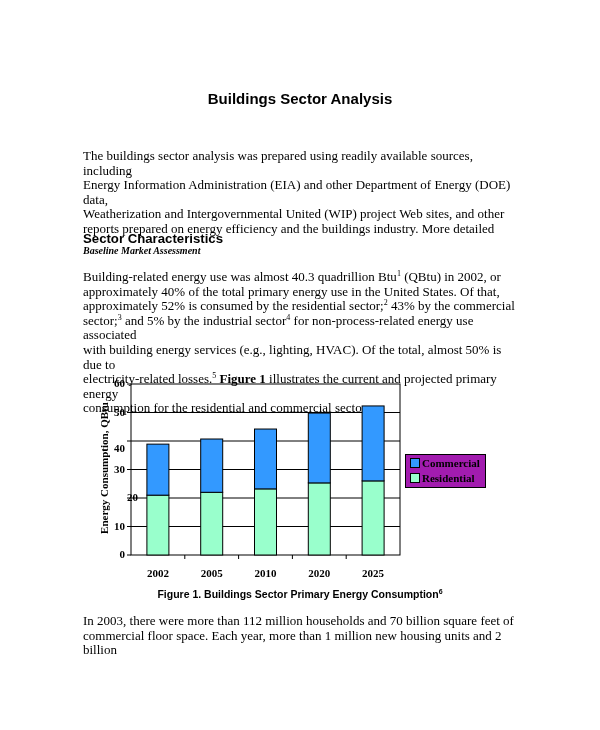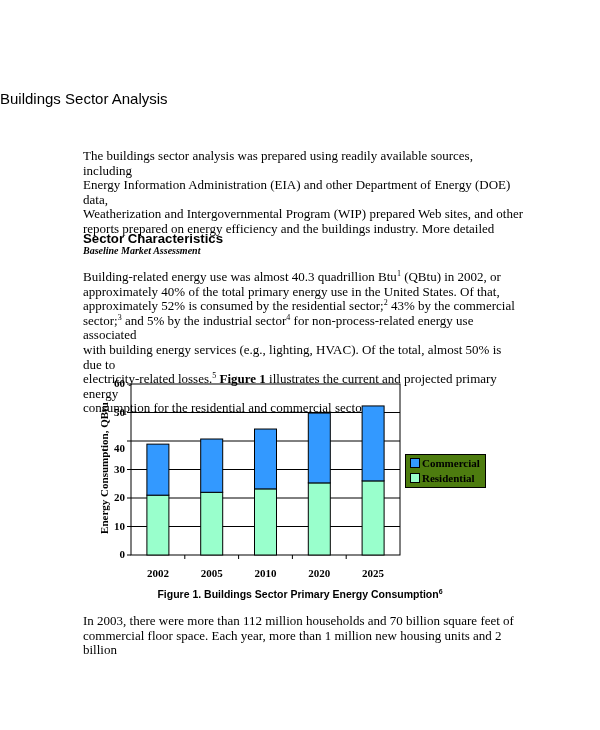--- a/index.html
+++ b/index.html
@@ -1,45 +1,45 @@
 <!DOCTYPE html>
 <html><head>
 <meta charset="utf-8">
 <style>
   html,body{margin:0;padding:0;background:#fff;}
   body{width:600px;height:730px;overflow:hidden;position:relative;font-family:"Liberation Serif",serif;color:#000;}
   .page{position:absolute;left:0;top:0;width:600px;height:730px;background:#fff;}
-  .title{position:absolute;left:0;width:600px;top:90px;text-align:left;font-family:"Liberation Sans",sans-serif;font-weight:normal;font-size:15px;}
+  .title{position:absolute;left:0;width:600px;top:90px;text-align:center;font-family:"Liberation Sans",sans-serif;font-weight:bold;font-size:15px;}
   .h2{position:absolute;left:83px;font-family:"Liberation Sans",sans-serif;font-weight:bold;font-size:13.2px;}
   .h3{position:absolute;left:83px;font-family:"Liberation Serif",serif;font-weight:bold;font-style:italic;font-size:10px;}
   .para{position:absolute;left:83px;width:440px;font-size:13px;line-height:14.6px;}
   .para sup{font-size:8px;line-height:0;vertical-align:5px;}
   .chart{position:absolute;left:0;top:0;width:600px;height:620px;pointer-events:none;}
   .chart *{pointer-events:auto;}
   .ytick{position:absolute;width:24px;text-align:right;font-weight:bold;font-size:11px;font-family:"Liberation Serif",serif;}
   .xtick{position:absolute;width:40px;text-align:center;font-weight:bold;font-size:11px;font-family:"Liberation Serif",serif;}
   .ylabel{position:absolute;left:29px;top:462px;width:150px;transform:rotate(-90deg);transform-origin:center;text-align:center;font-weight:bold;font-size:11px;}
-  .legend{position:absolute;left:405px;top:454px;width:79px;height:32px;border:1px solid #000;background:#4d7c0f;}
+  .legend{position:absolute;left:405px;top:454px;width:79px;height:32px;border:1px solid #000;background:#a21caf;}
   .leg-item{position:absolute;left:4px;font-weight:bold;font-size:11px;font-family:"Liberation Serif",serif;white-space:nowrap;}
   .swatch{display:inline-block;width:8px;height:8px;border:1px solid #000;margin-right:2px;vertical-align:-1px;}
   .caption{position:absolute;left:0;width:600px;top:588px;text-align:center;font-family:"Liberation Sans",sans-serif;font-weight:bold;font-size:10.5px;}
   .caption sup{font-size:7px;vertical-align:4px;line-height:0;}
 </style>
 </head>
 <body>
 
 <div class="page">
 
   <div class="title">Buildings Sector Analysis</div>
 
 
   <div class="para" style="top:149px;">
     <div>The buildings sector analysis was prepared using readily available sources, including</div>
     <div>Energy Information Administration (EIA) and other Department of Energy (DOE) data,</div>
-    <div>Weatherization and Intergovernmental Program (WIP) prepared Web sites, and other</div>
+    <div>Weatherization and Intergovernmental United (WIP) project Web sites, and other</div>
     <div>reports prepared on energy efficiency and the buildings industry. More detailed</div>
   </div>
 
   <div class="h2" style="top:231px;">Sector Characteristics</div>
   <div class="h3" style="top:245px;">Baseline Market Assessment</div>
 
   <div class="para" style="top:270px;">
     <div><span>Building-related energy use was almost 40.3 quadrillion Btu</span><sup>1</sup><span> (QBtu) in 2002, or</span></div>
     <div>approximately 40% of the total primary energy use in the United States. Of that,</div>
     <div><span>approximately 52% is consumed by the residential sector;</span><sup>2</sup><span> 43% by the commercial</span></div>
@@ -47,21 +47,21 @@
     <div>with building energy services (e.g., lighting, HVAC). Of the total, almost 50% is due to</div>
     <div><span>electricity-related losses.</span><sup>5</sup><span> </span><b>Figure 1</b><span> illustrates the current and projected primary energy</span></div>
     <div>consumption for the residential and commercial sectors.</div>
   </div>
 
   <div class="chart">
     <div class="ylabel">Energy Consumption, QBtu</div>
     <div id="yticks">
         <div class="ytick" style="left: 101px; top: 548px;">0</div>
         <div class="ytick" style="left: 101px; top: 519.5px;">10</div>
-        <div class="ytick" style="left: 101px; top: 491px;">20</div>
+        <div class="ytick" style="left: 114px; top: 491px;">20</div>
         <div class="ytick" style="left: 101px; top: 462.5px;">30</div>
         <div class="ytick" style="left: 101px; top: 434px; margin-top: 8px;">40</div>
         <div class="ytick" style="left: 101px; top: 405.5px; font-family: Liberation Serif, serif;">50</div>
         <div class="ytick" style="left: 101px; top: 377px;">60</div>
       </div>
     <svg id="plot" width="600" height="620" style="position:absolute;left:0;top:0;">
         <line x1="131" x2="400" y1="526.5" y2="526.5" stroke="#000" stroke-width="1"></line>
         <line x1="131" x2="400" y1="498" y2="498" stroke="#000" stroke-width="1"></line>
         <line x1="131" x2="400" y1="469.5" y2="469.5" stroke="#000" stroke-width="1"></line>
         <line x1="131" x2="400" y1="441" y2="441" stroke="#000" stroke-width="1"></line>

